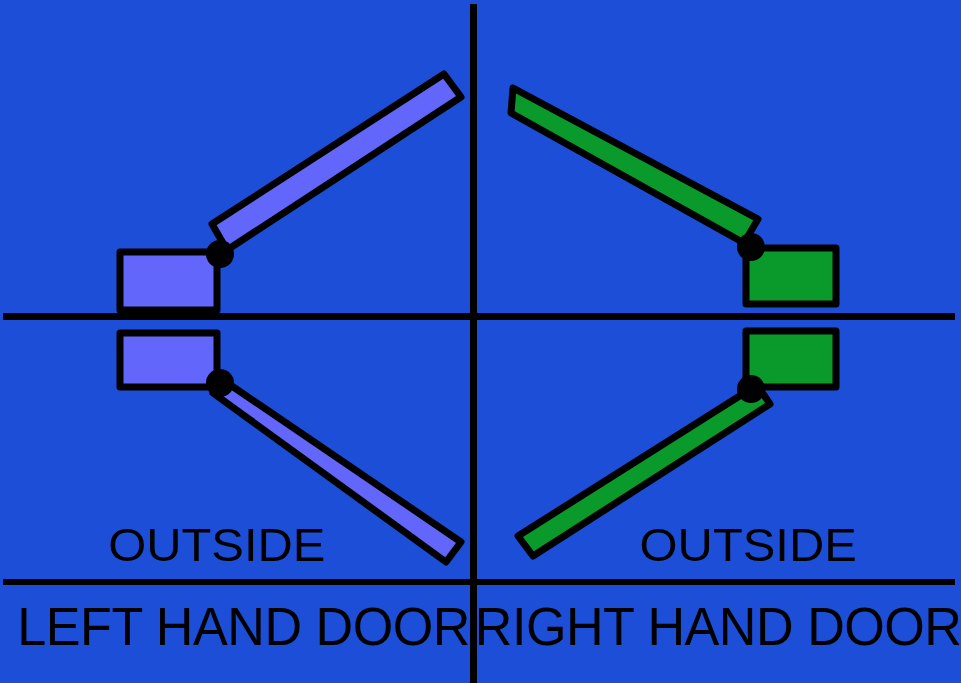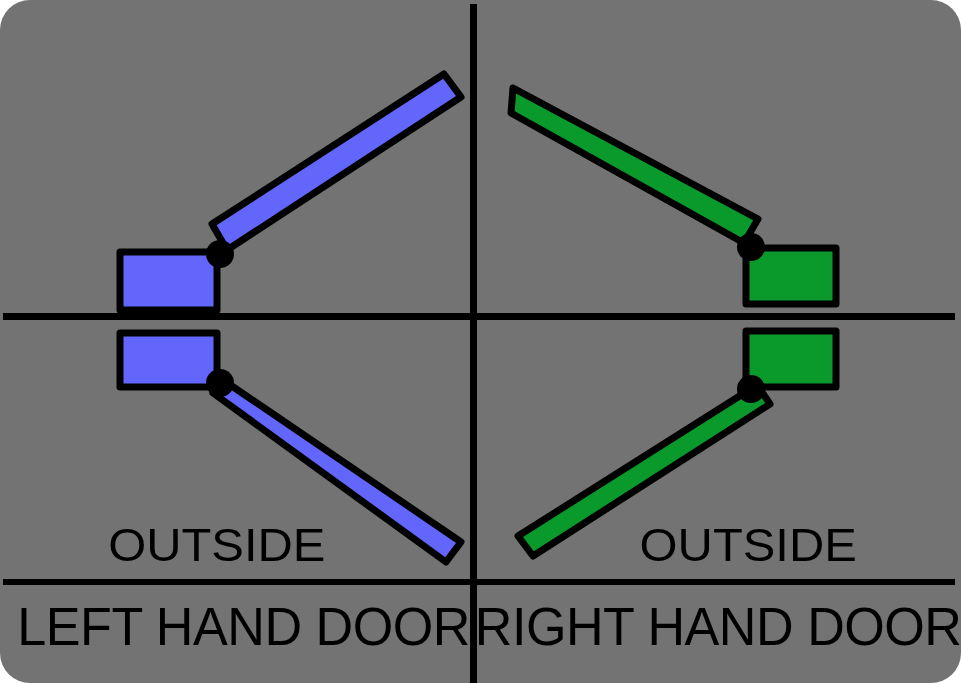--- a/index.html
+++ b/index.html
@@ -8,23 +8,22 @@
     padding: 0;
     background: #ffffff;
   }
   body {
     font-family: "Liberation Sans", sans-serif;
   }
   #stage {
     position: relative;
     width: 961px;
     height: 683px;
-    background: #737373;
+    background: #1d4ed8;
     overflow: hidden;
-    border-radius: 30px;
   }
   #stage svg {
     position: absolute;
     top: 0;
     left: 0;
     display: block;
   }
   .lbl {
     font-family: "Liberation Sans", sans-serif;
     fill: #000000;

